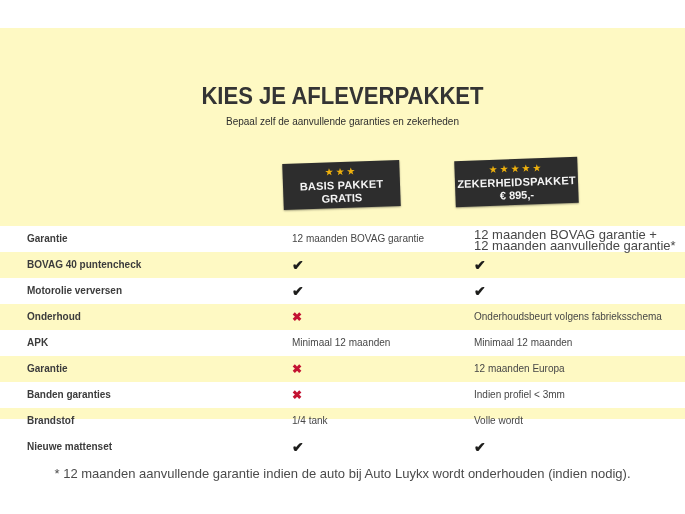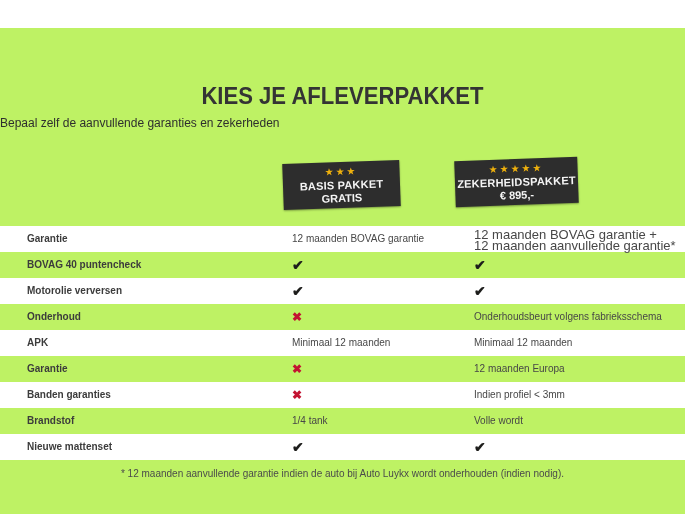--- a/index.html
+++ b/index.html
@@ -3,30 +3,30 @@
 <meta charset="utf-8">
 <style>
   html,body{margin:0;padding:0;}
   body{
     width:685px;height:514px;background:#ffffff;
     font-family:"Liberation Sans", sans-serif;
     -webkit-font-smoothing:antialiased;
     overflow:hidden;
   }
   .page{position:relative;width:685px;height:514px;background:#ffffff;}
-  .panel{position:absolute;top:28px;left:0;width:685px;height:487px;background:#bef264;}
+  .panel{position:absolute;top:28px;left:0;width:685px;height:391px;background:#fef9c3;}
 
   .title{
     position:absolute;top:54px;left:0;width:685px;text-align:center;
     font-size:24px;font-weight:bold;color:#343434;letter-spacing:0px;
     transform:scaleX(0.92);
   }
   .subtitle{
-    position:absolute;top:88px;left:0;width:685px;text-align:left;
-    font-size:12px;color:#2e2e2e;
+    position:absolute;top:88px;left:0;width:685px;text-align:center;
+    font-size:10px;color:#2e2e2e;
   }
 
   .pkg{
     position:absolute;background:#2d2d2d;color:#f5f5f5;text-align:center;
     transform:rotate(-2deg);box-shadow:0 1px 2px rgba(0,0,0,0.35);
     padding-top:4px;box-sizing:border-box;cursor:pointer;
   }
   .pkg-basis{left:283px;top:134px;width:117px;height:46px;}
   .pkg-zeker{left:455px;top:131px;width:123px;height:46px;}
   .pkg .stars{font-size:10px;line-height:11px;color:#eeb00d;letter-spacing:2px;}
@@ -39,21 +39,21 @@
   .cell{position:absolute;top:0;height:26px;line-height:26px;font-size:10px;color:#474747;white-space:nowrap;}
   .c1{left:27px;font-weight:bold;color:#3c3c3c;}
   .c2{left:292px;}
   .c3{left:474px;}
   .cell.twolines{line-height:11px;padding-top:3px;font-size:13px;box-sizing:border-box;}
   .check{font-size:14px;color:#1d1d1b;font-weight:bold;}
   .cross{font-size:12px;color:#c31432;font-weight:bold;}
 
   .footnote{
     position:absolute;top:433px;left:0;width:685px;height:26px;line-height:26px;
-    text-align:center;font-size:10px;color:#4b4b4b;
+    text-align:center;font-size:13px;color:#4b4b4b;
   }
 </style>
 </head>
 <body>
 
 <div class="page">
   <div class="panel">
 
     <div class="title">KIES JE AFLEVERPAKKET</div>
     <div class="subtitle">Bepaal zelf de aanvullende garanties en zekerheden</div>

